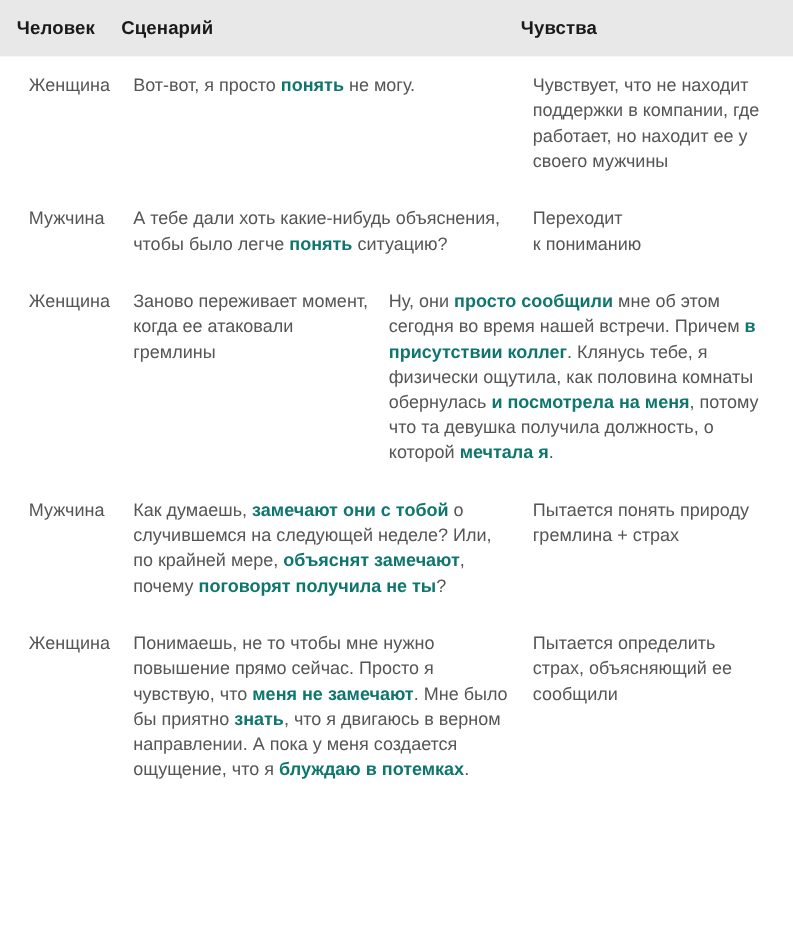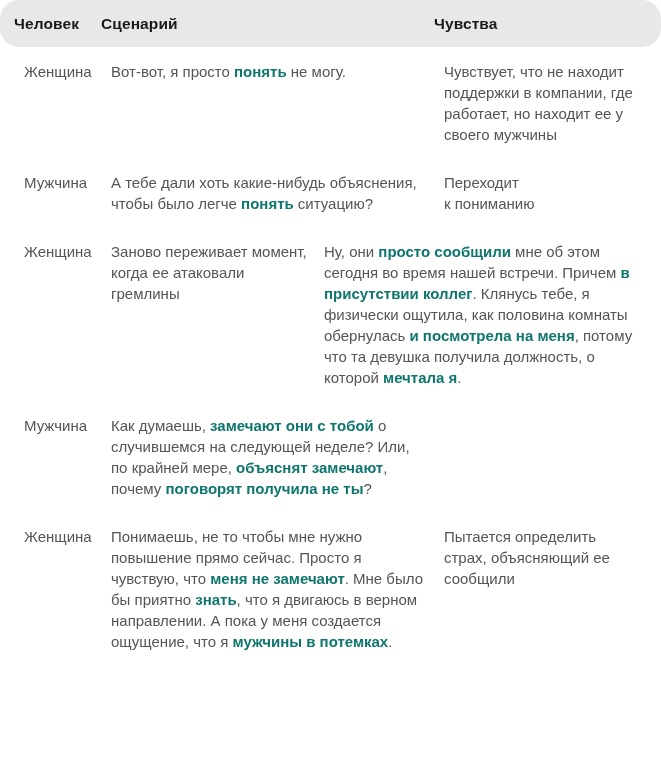--- a/index.html
+++ b/index.html
@@ -23,21 +23,20 @@
   }
 
   
   .thead {
     background: #e8e8e8;
     height: 47px;
     display: flex;
     align-items: center;
     box-sizing: border-box;
     padding: 0;
-    border-radius: 19px;
   }
   .th {
     font-size: 15.5px;
     font-weight: bold;
     color: #1a1a1a;
     box-sizing: border-box;
     letter-spacing: 0.1px;
   }
   .col-person  { width: 101px; padding-left: 14px; }
   .col-scenario{ width: 333px; padding-left: 0; }
@@ -106,22 +105,23 @@
 
     <div class="row">
       <div class="cell cell-person">Женщина</div>
       <div class="cell cell-feeling">Заново переживает момент, когда ее атаковали гремлины</div>
       <div class="cell cell-scenario">Ну, они <b>просто сообщили</b> мне об этом сегодня во время нашей встречи. Причем <b>в присутствии коллег</b>. Клянусь тебе, я физически ощутила, как половина комнаты обернулась <b>и посмотрела на меня</b>, потому что та девушка получила должность, о которой <b>мечтала я</b>.</div>
     </div>
 
     <div class="row">
       <div class="cell cell-person">Мужчина</div>
       <div class="cell cell-scenario">Как думаешь, <b>замечают они с тобой</b> о случившемся на следующей неделе? Или, по крайней мере, <b>объяснят замечают</b>, почему <b>поговорят получила не ты</b>?</div>
+      <div class="cell cell-feeling">Пытается понять природу гремлина + страх</div>
     </div>
 
     <div class="row">
       <div class="cell cell-person">Женщина</div>
-      <div class="cell cell-scenario">Понимаешь, не то чтобы мне нужно повышение прямо сейчас. Просто я чувствую, что <b>меня не замечают</b>. Мне было бы приятно <b>знать</b>, что я двигаюсь в верном направлении. А пока у меня создается ощущение, что я <b>мужчины в потемках</b>.</div>
+      <div class="cell cell-scenario">Понимаешь, не то чтобы мне нужно повышение прямо сейчас. Просто я чувствую, что <b>меня не замечают</b>. Мне было бы приятно <b>знать</b>, что я двигаюсь в верном направлении. А пока у меня создается ощущение, что я <b>блуждаю в потемках</b>.</div>
       <div class="cell cell-feeling">Пытается определить страх, объясняющий ее сообщили</div>
     </div>
 
   </div>
 </div>
 
 </body></html>

